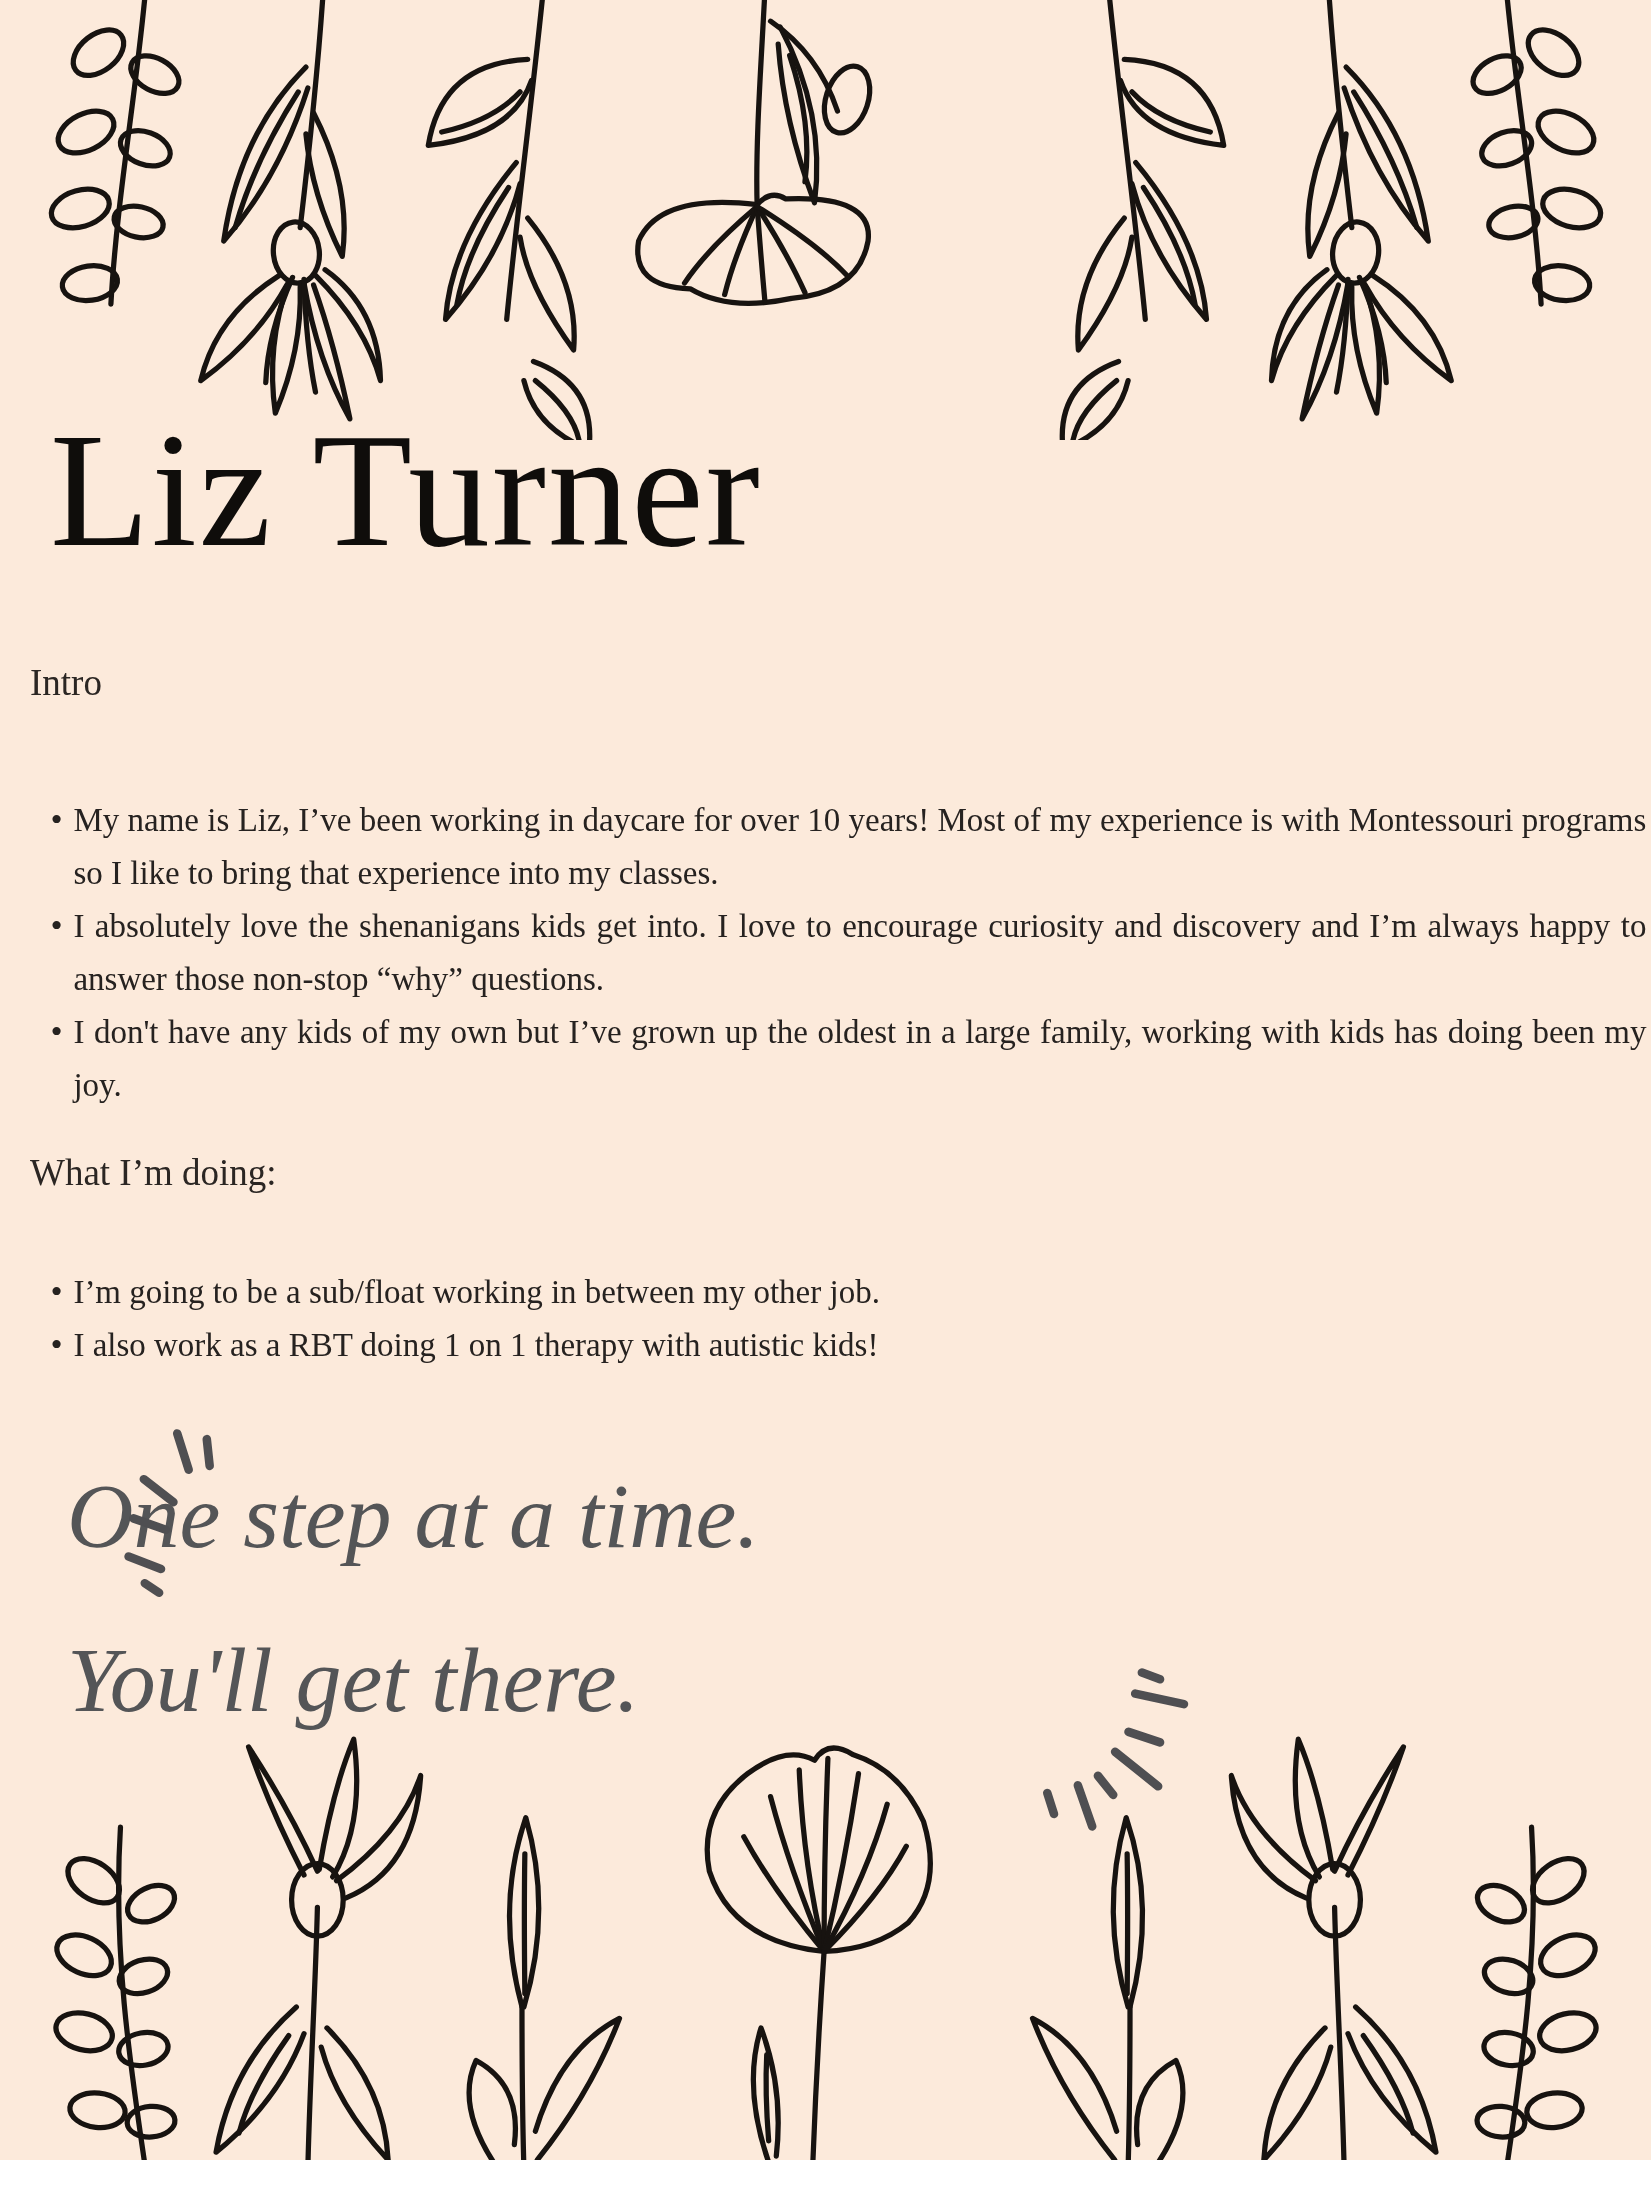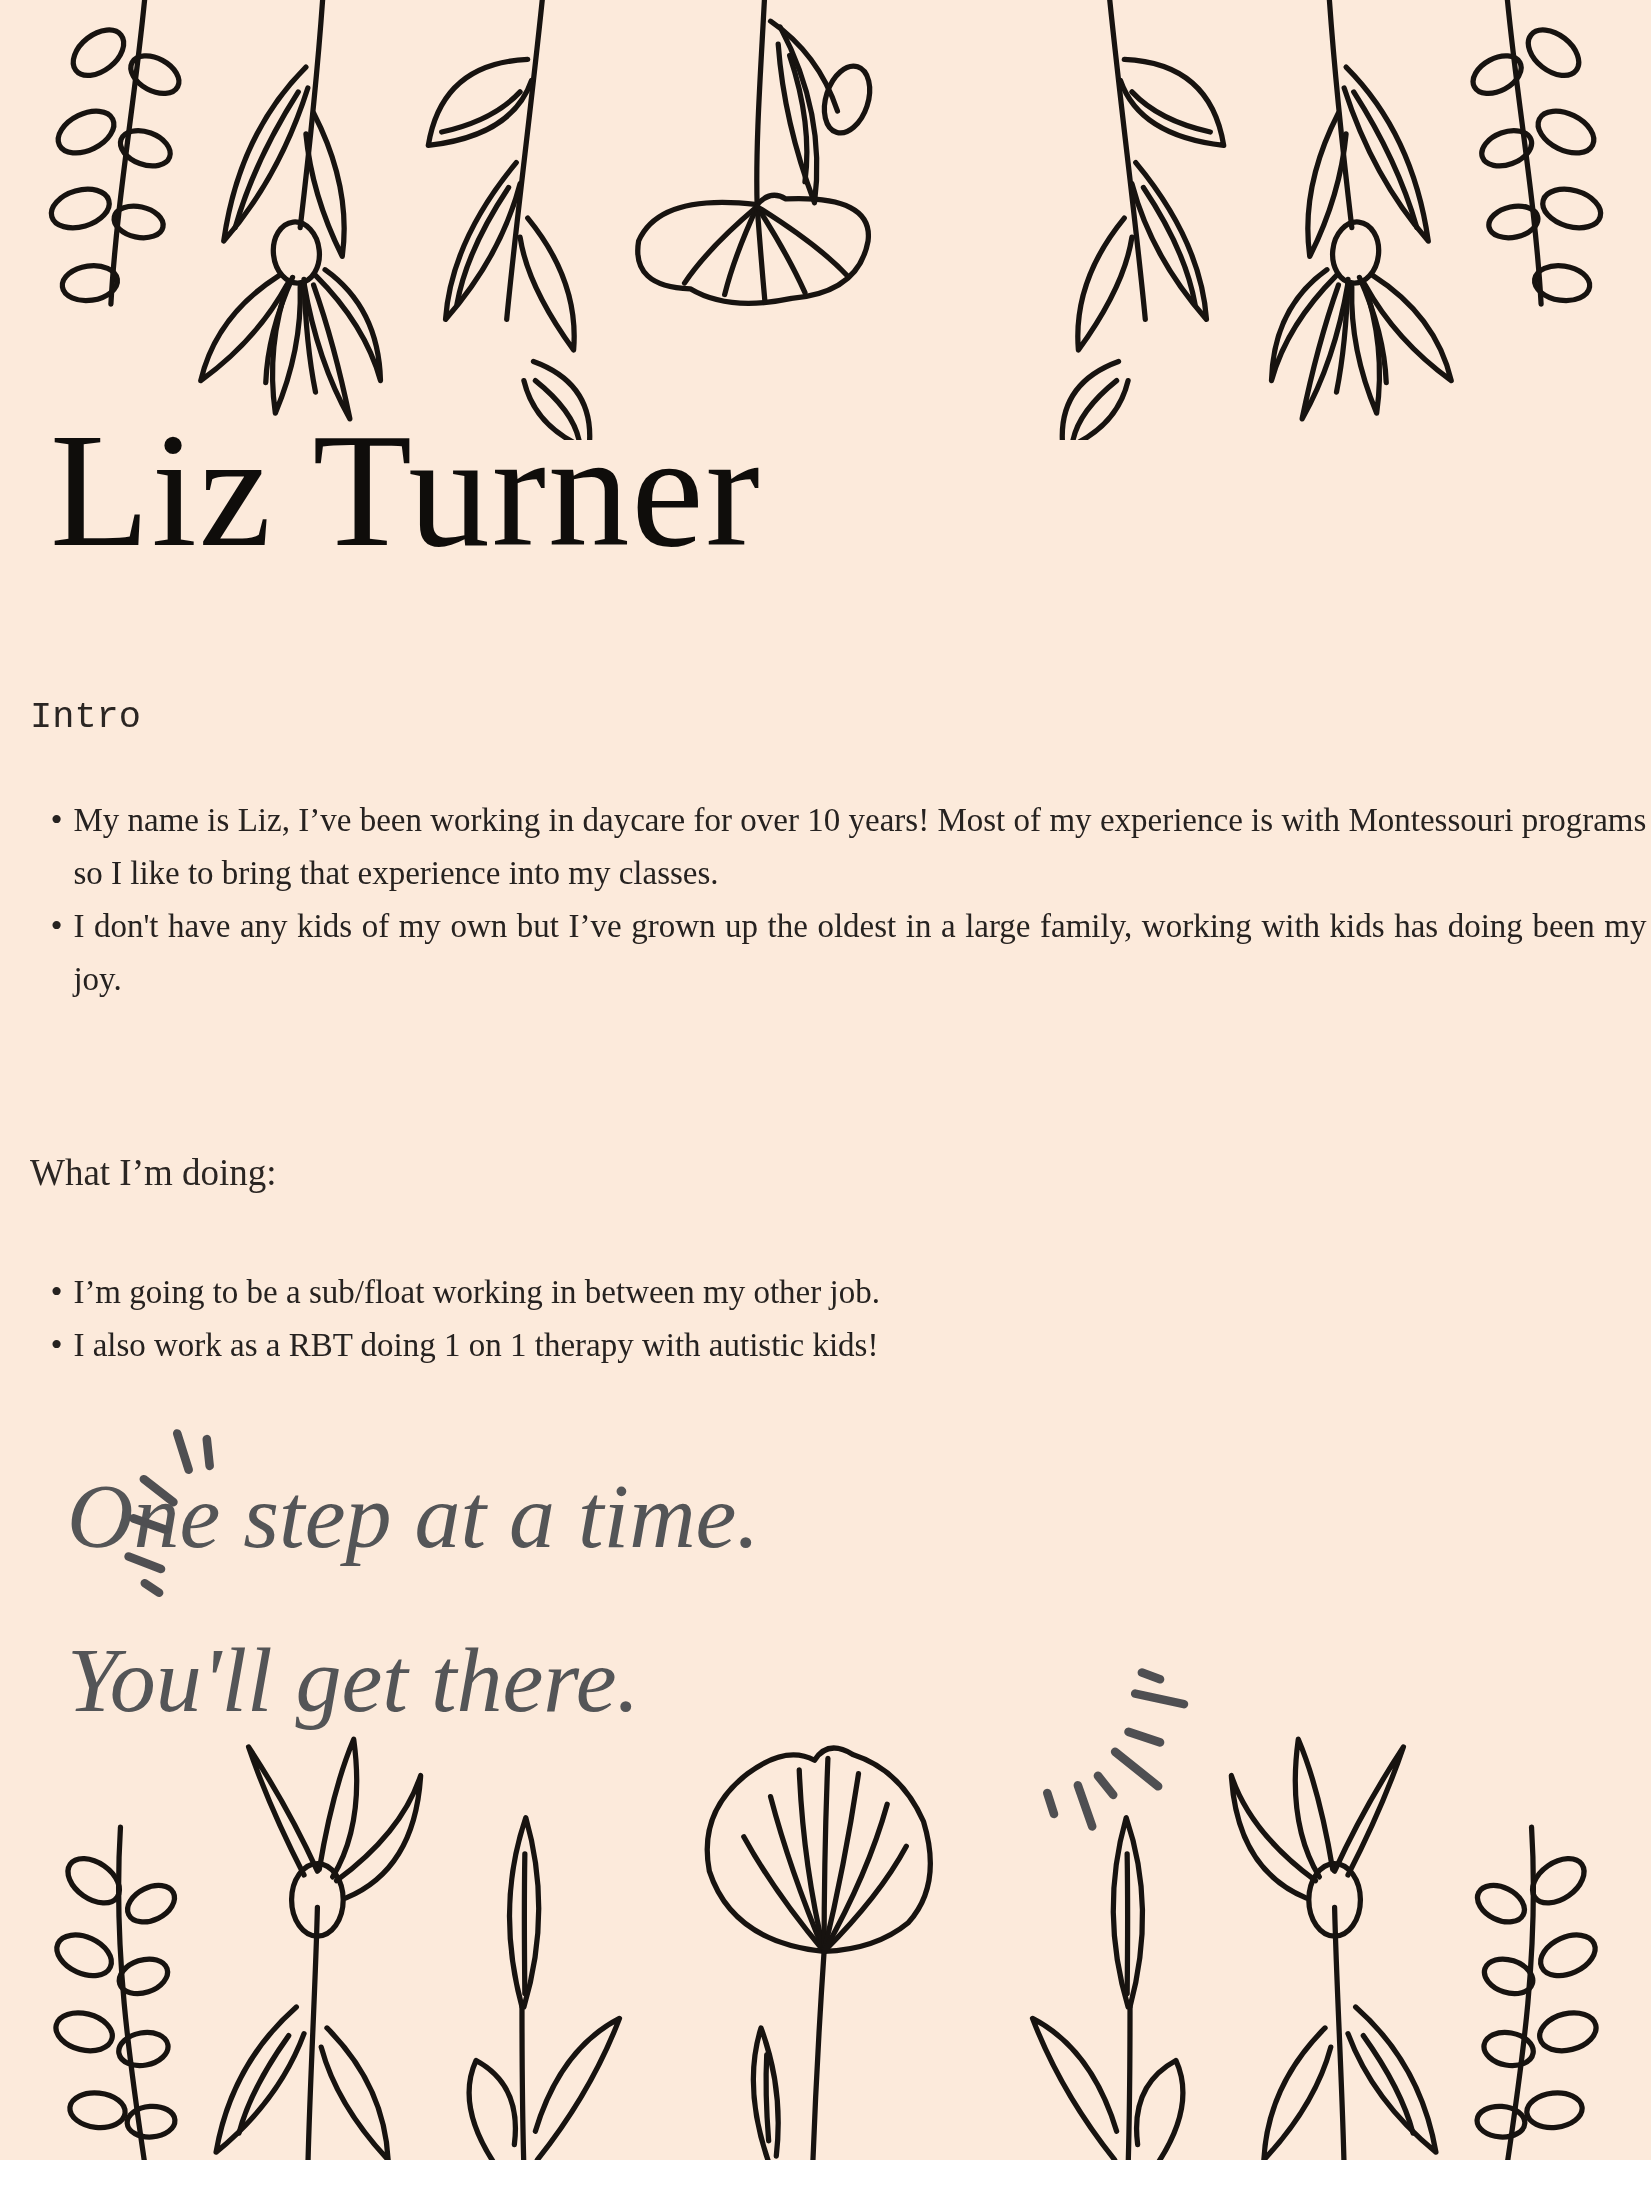--- a/index.html
+++ b/index.html
@@ -17,21 +17,21 @@
   .title{
     position:absolute;left:50px;top:409px;
     margin:0;
     font-size:163px;line-height:1;font-weight:400;
     letter-spacing:1.9px;color:#0f0d0b;white-space:nowrap;
   }
   .sec-heading{
     position:absolute;left:30px;margin:0;
     font-size:37px;font-weight:400;line-height:1.2;color:#2b2623;
   }
-  #intro-heading{top:695px;font-family:Liberation Mono, monospace;}
+  #intro-heading{top:661px;}
   #doing-heading{top:1151px;text-align:right;}
   ul.bullets{
     position:absolute;left:29px;width:1596px;
     margin:8px;padding:0 0 0 13.4px;list-style:none;
     font-size:33px;line-height:53px;text-align:justify;color:#262220;
   }
   #intro-list{top:786px;}
   #doing-list{top:1258px;}
   ul.bullets li{position:relative;padding-left:23px;}
   ul.bullets li::before{
@@ -102,20 +102,21 @@
       <path d="M792,216 Q824,266 842,306"></path>
       <path d="M792,216 Q856,256 886,288"></path>
     </g>
   </svg>
 
   <h1 class="title">Liz Turner</h1>
 
   <h2 class="sec-heading" id="intro-heading">Intro</h2>
   <ul class="bullets" id="intro-list">
     <li>My name is Liz, I’ve been working in daycare for over 10 years! Most of my experience is with Montessouri programs so I like to bring that experience into my classes.</li>
+    <li>I absolutely love the shenanigans kids get into. I love to encourage curiosity and discovery and I’m always happy to answer those non-stop “why” questions.</li>
     <li>I don't have any kids of my own but I’ve grown up the oldest in a large family, working with kids has doing been my joy.</li>
   </ul>
 
   <h2 class="sec-heading" id="doing-heading">What I’m doing:</h2>
   <ul class="bullets" id="doing-list">
     <li>I’m going to be a sub/float working in between my other job.</li>
     <li>I also work as a RBT doing 1 on 1 therapy with autistic kids!</li>
   </ul>
 
   <div class="quote">

